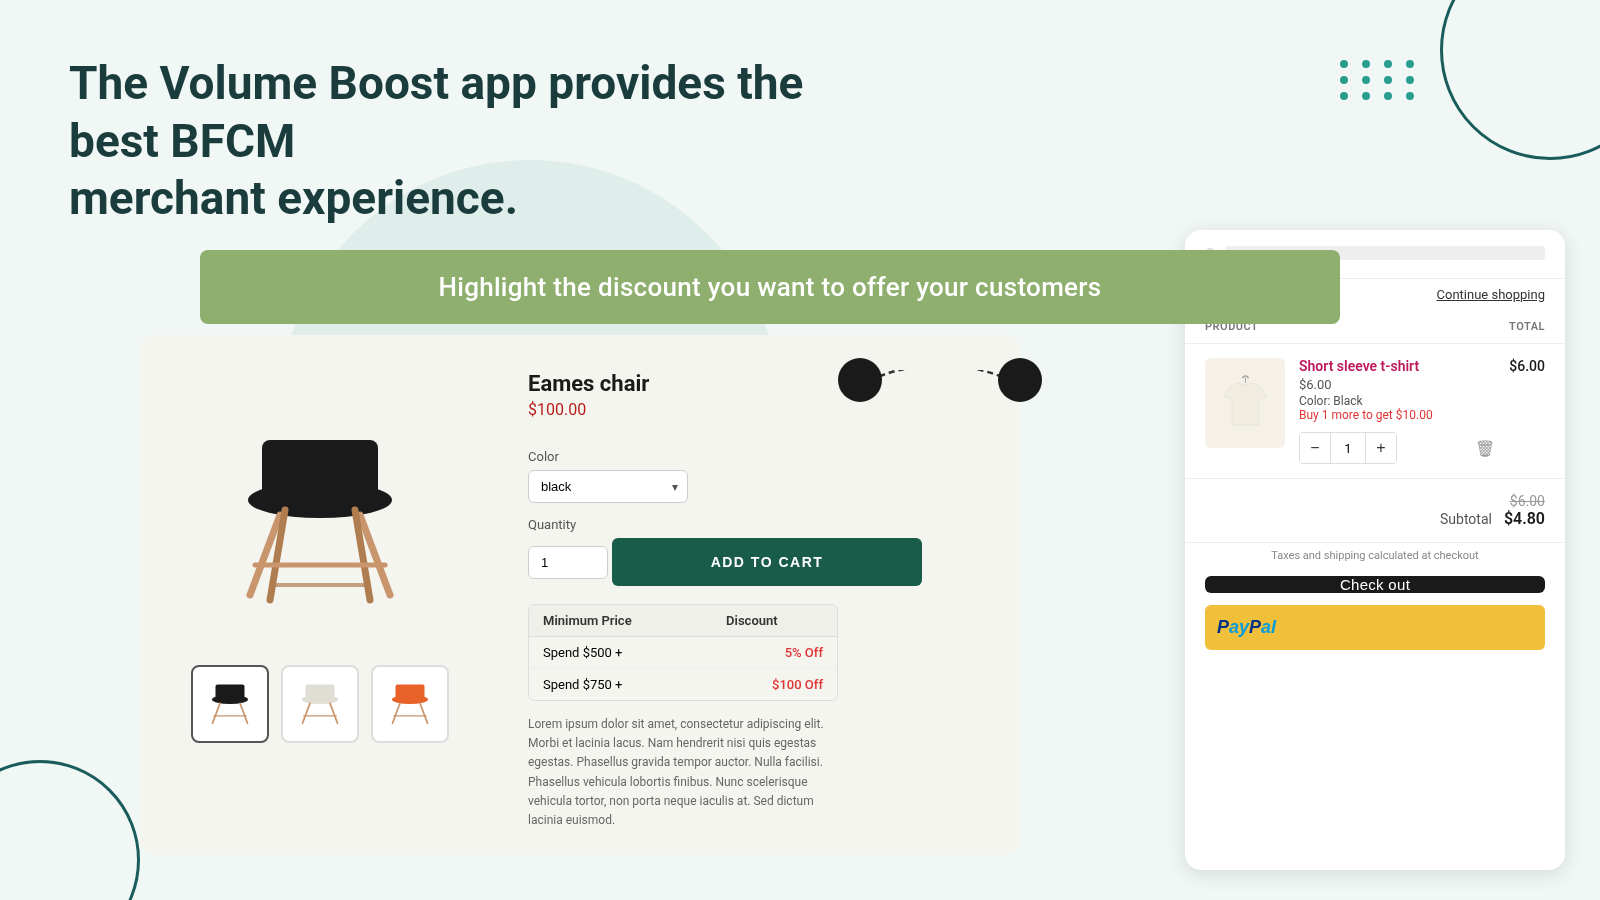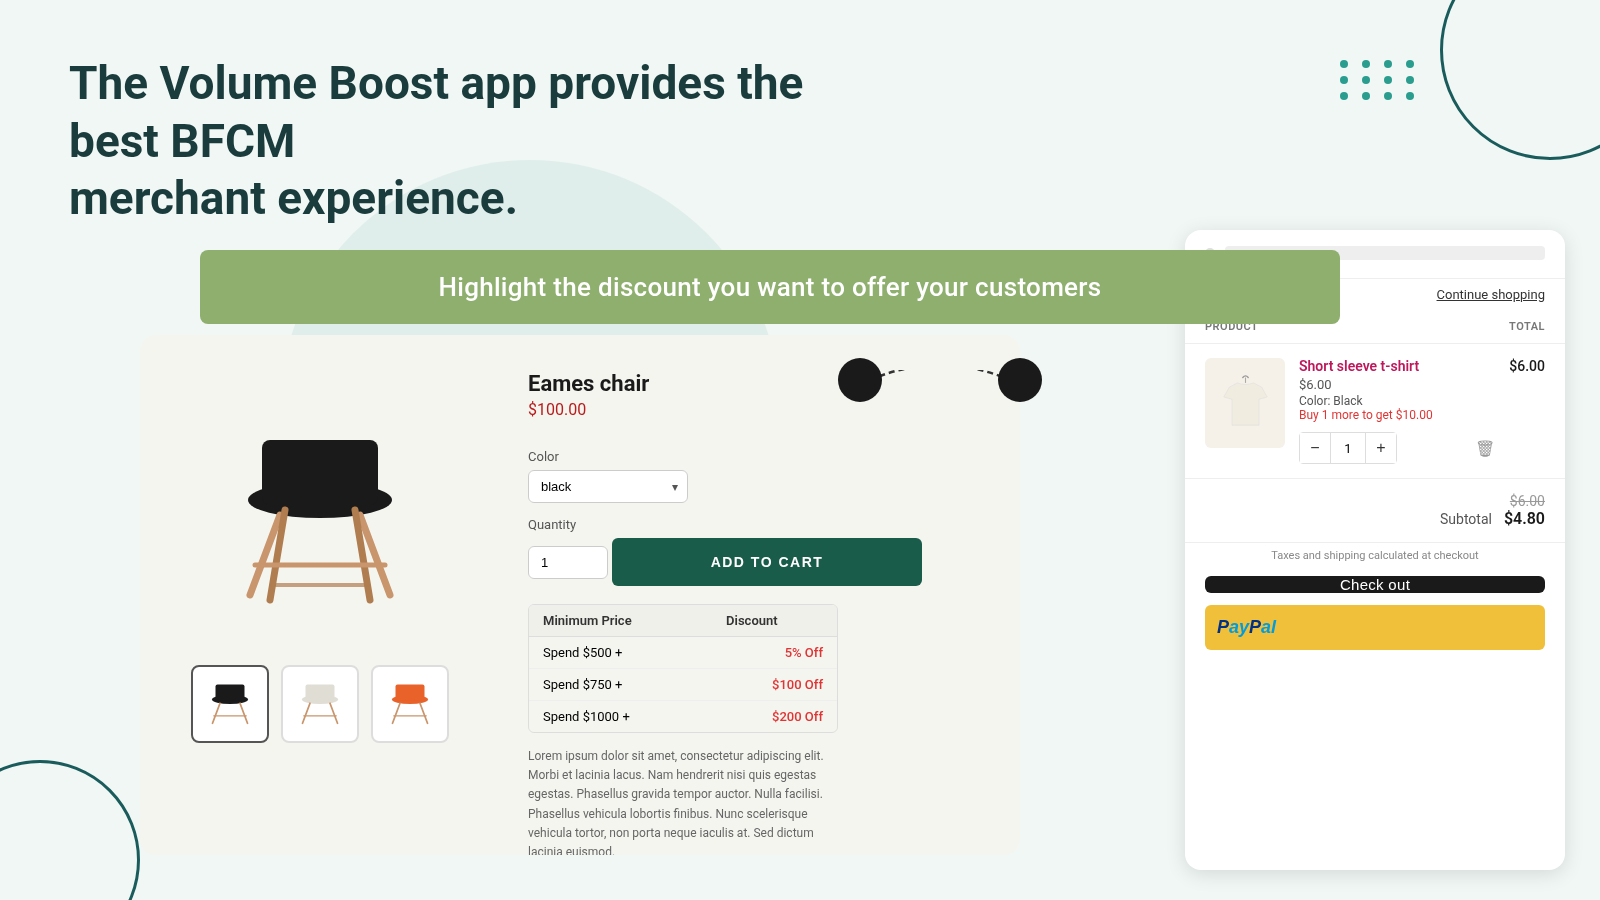--- a/index.html
+++ b/index.html
@@ -614,24 +614,20 @@
         </thead>
         <tbody id="discount-tbody">
         <tr>
               <td>Spend $500 +</td>
               <td class="discount-red">5% Off</td>
             </tr>
             <tr>
               <td>Spend $750 +</td>
               <td class="discount-red">$100 Off</td>
             </tr>
-            <tr>
-              <td>Spend $1000 +</td>
-              <td class="discount-red">$200 Off</td>
-            </tr>
           </tbody>
       </table>
     </div>
 
     <p class="lorem-text">Lorem ipsum dolor sit amet, consectetur adipiscing elit. Morbi et lacinia lacus. Nam hendrerit nisi quis egestas egestas. Phasellus gravida tempor auctor. Nulla facilisi. Phasellus vehicula lobortis finibus. Nunc scelerisque vehicula tortor, non porta neque iaculis at. Sed dictum lacinia euismod.</p>
   </div>
 </div>
 
 <div class="circle-left"></div>
 <div class="circle-right"></div>

